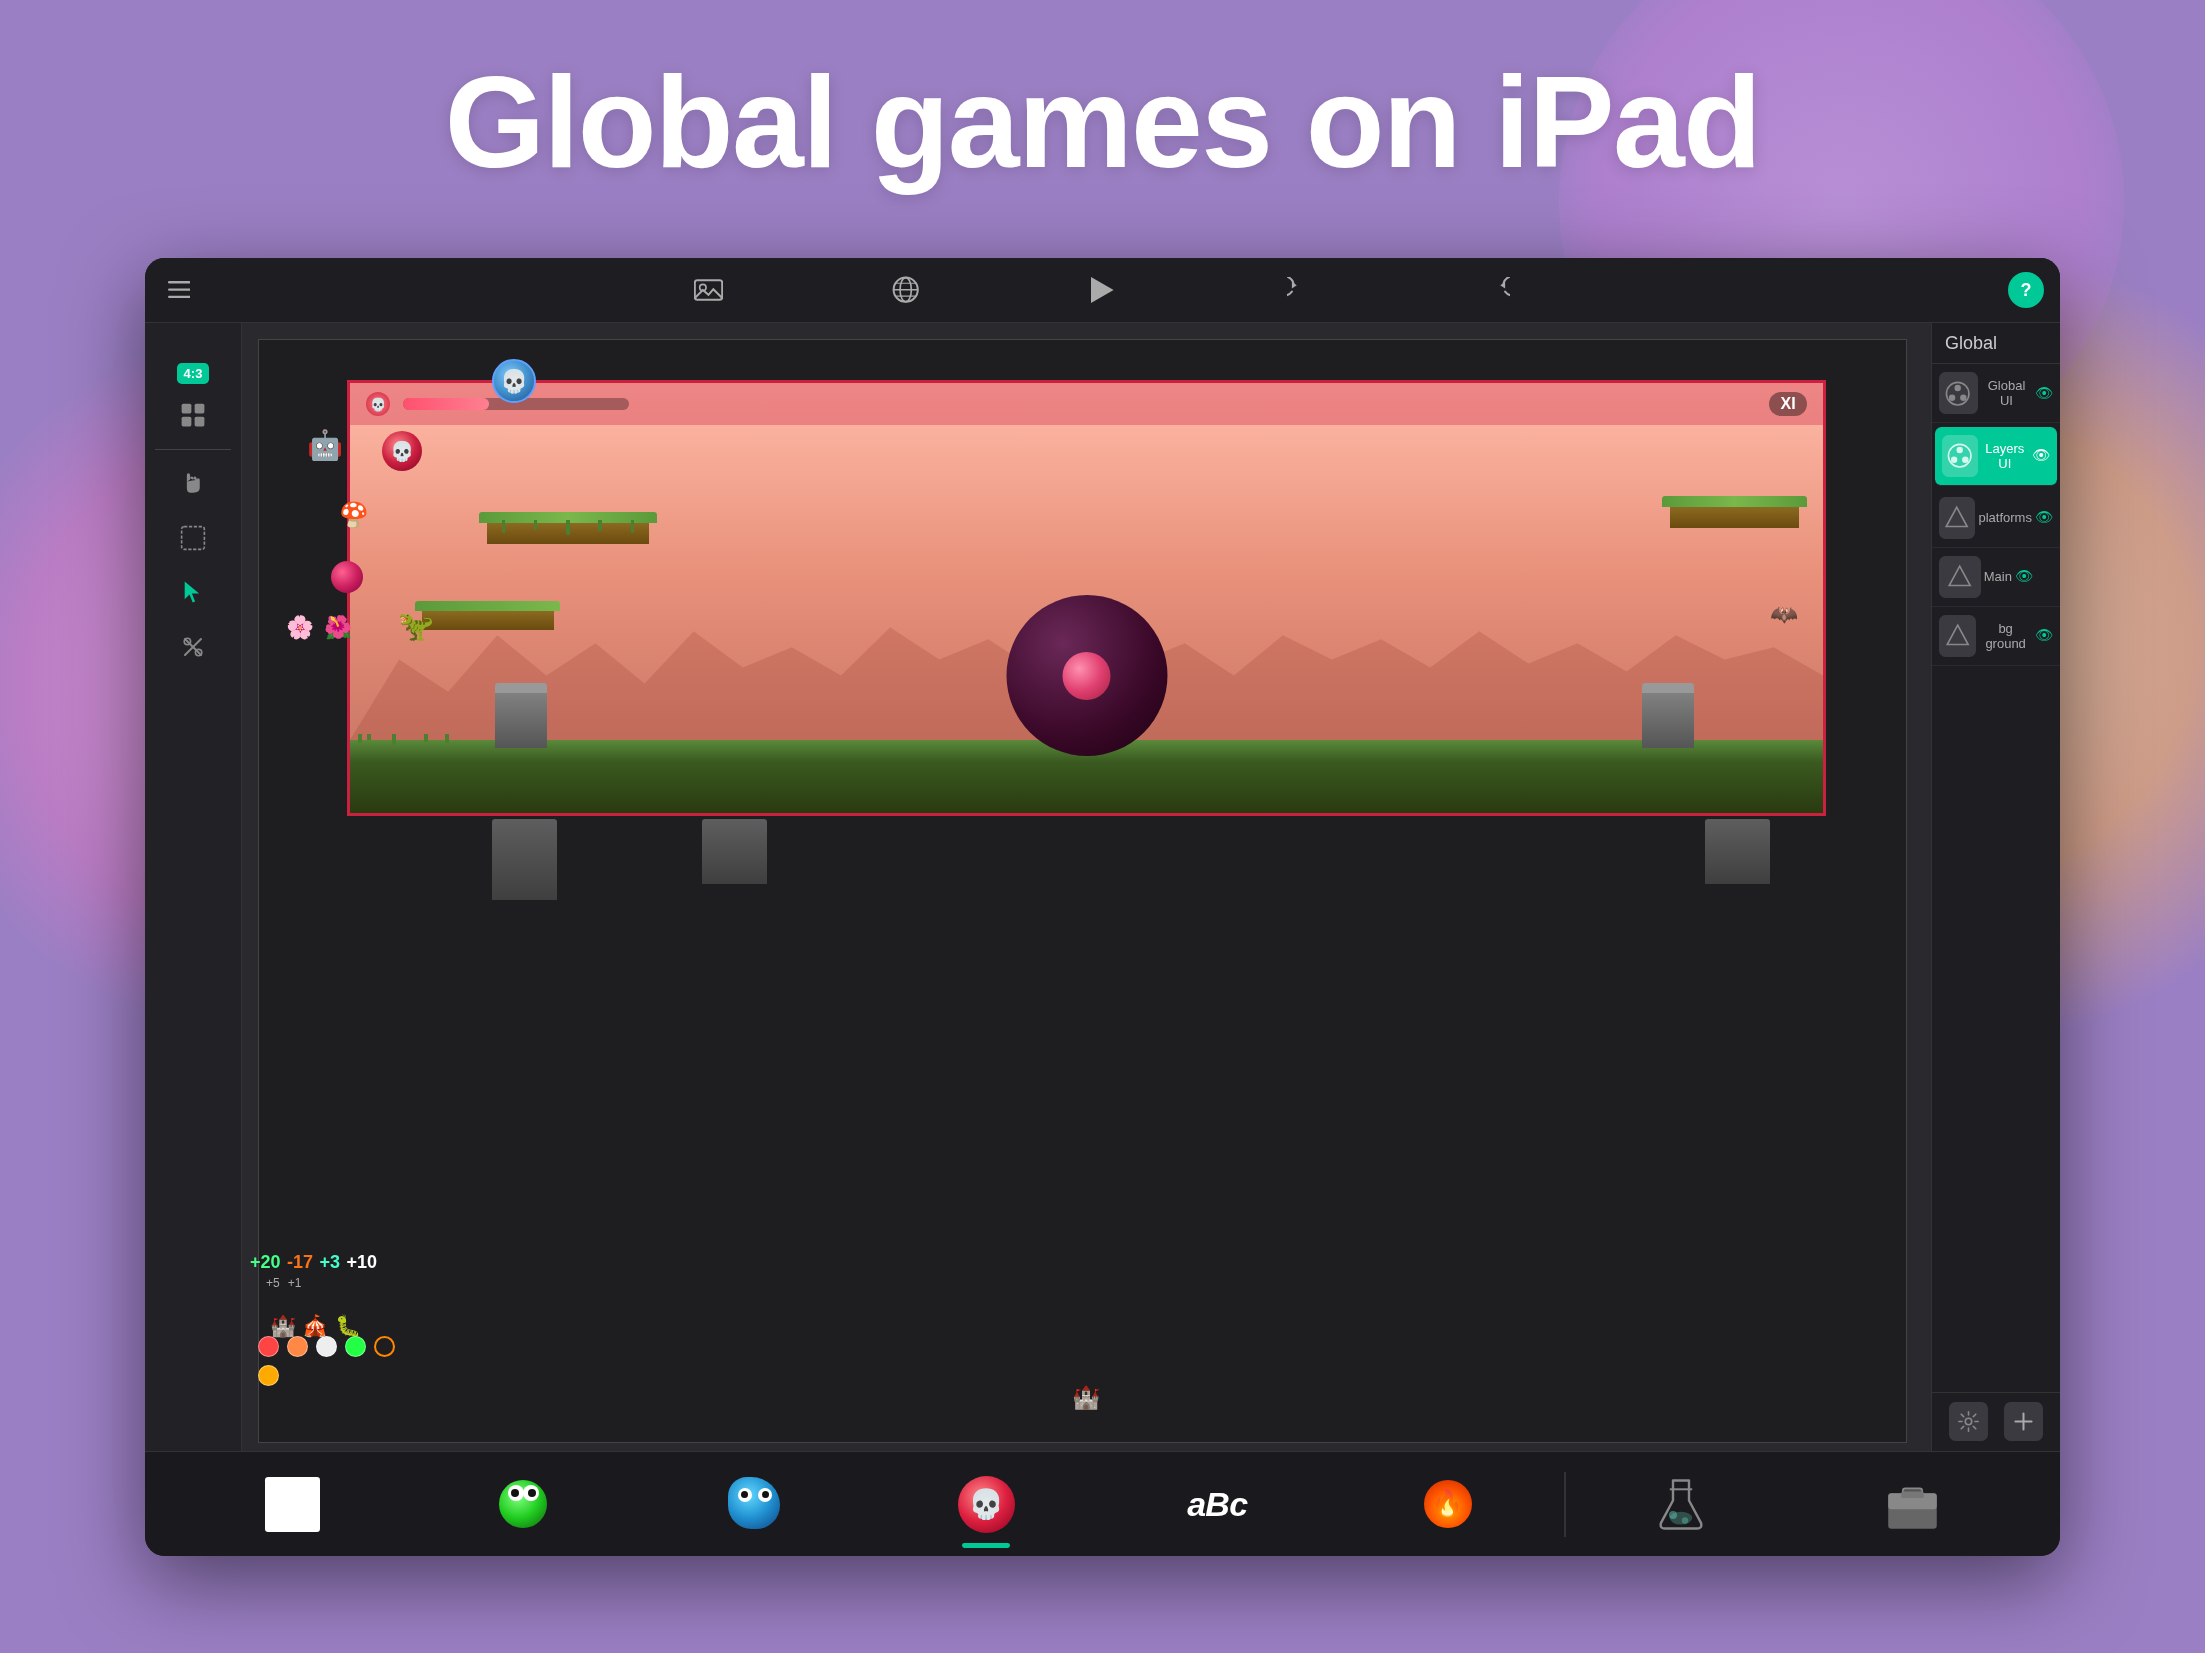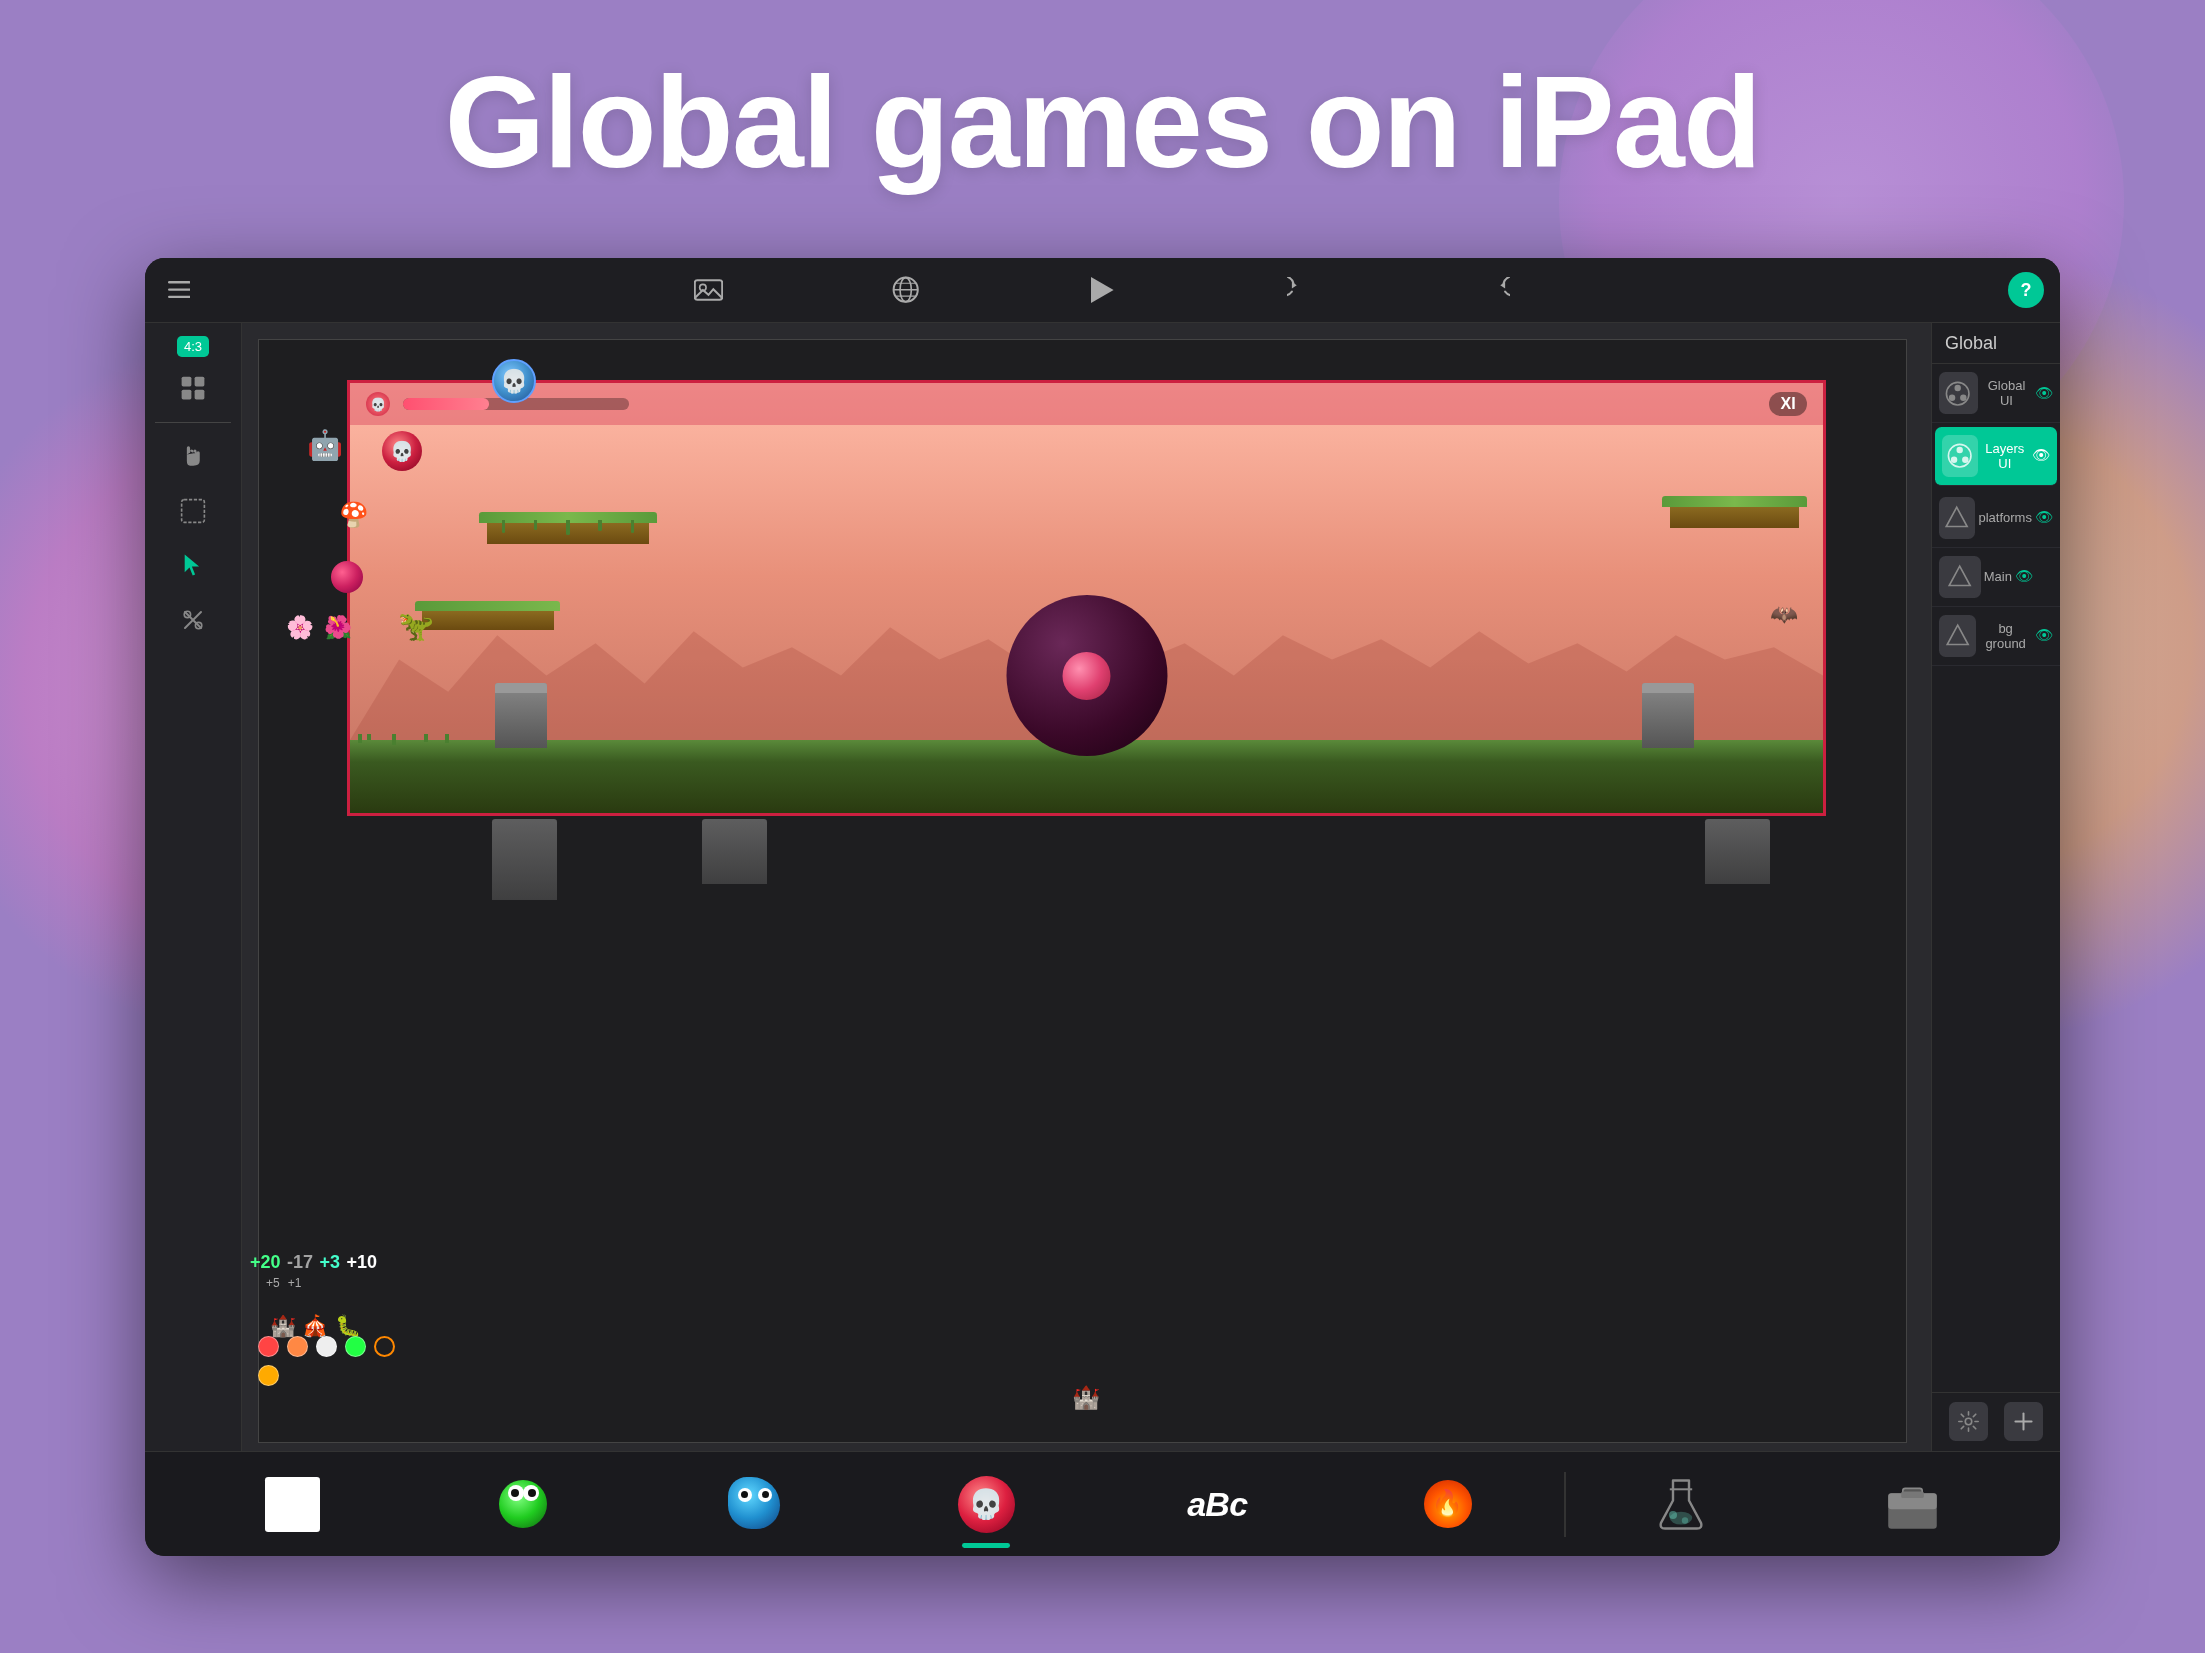--- a/index.html
+++ b/index.html
@@ -163,23 +163,24 @@
     }
 
     .sidebar-tool.active {
       color: #00c896;
     }
 
     .aspect-badge {
       background: #00c896;
       color: white;
       font-size: 13px;
-      font-weight: normal;
+      font-weight: bold;
       padding: 3.2px 6.5px;
       border-radius: 4.8px;
+      margin-top: 27px;
     }
 
     .tool-separator {
       width: 80%;
       height: 0.8px;
       background: #444;
       margin: 3.2px 0;
     }
 
     
@@ -558,21 +559,21 @@
         <div style="width:32px; height:32px; border-radius:50%; background:radial-gradient(circle at 35% 35%, #ff6090, #cc2060, #880040);"></div>
       </div>
 
       <div style="position:absolute; top:291px; left:44px; display:flex; gap:9.7px;">
         <div style="width:29px; height:29px; font-size:22.6px;">🌸</div>
         <div style="width:29px; height:29px; font-size:22.6px;">🌺</div>
       </div>
 
       <div style="position:absolute; bottom:178px; left:8px; display:flex; gap:6.5px; align-items:center; font-weight:bold; font-size:18px;">
         <span style="color:#44ff88;">+20</span>
-        <span style="color:#a3a3a3;">-17</span>
+        <span style="color:#f97316;">-17</span>
         <span style="color:#44ffcc;">+3</span>
         <span style="color:#ffffff;">+10</span>
       </div>
 
       <div style="position:absolute; bottom:161px; left:24px; display:flex; gap:8px; font-size:12px; color:#aaa;">
         <span>+5</span>
         <span>+1</span>
       </div>
 
       <div style="position:absolute; bottom:113px; left:28px; display:flex; gap:6.5px; align-items:center; font-size:21px;">

